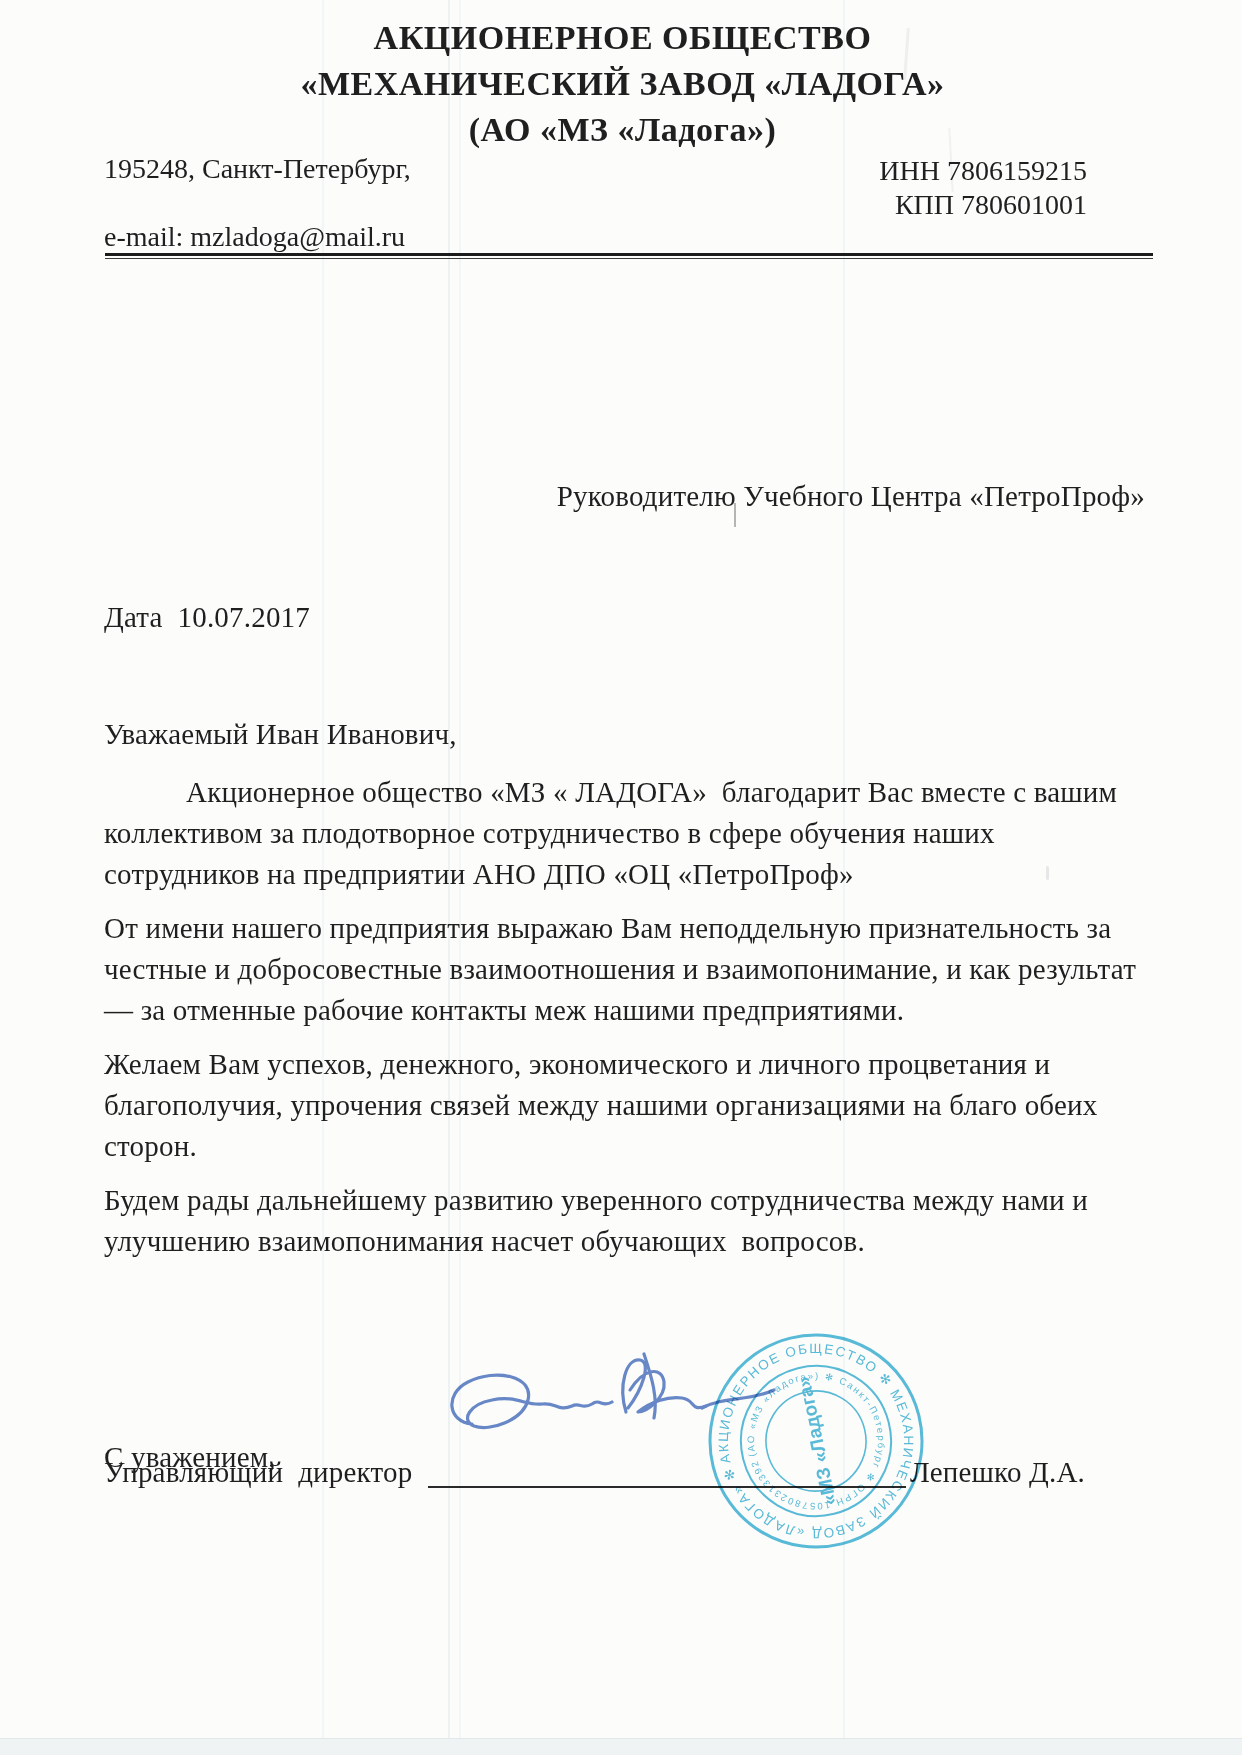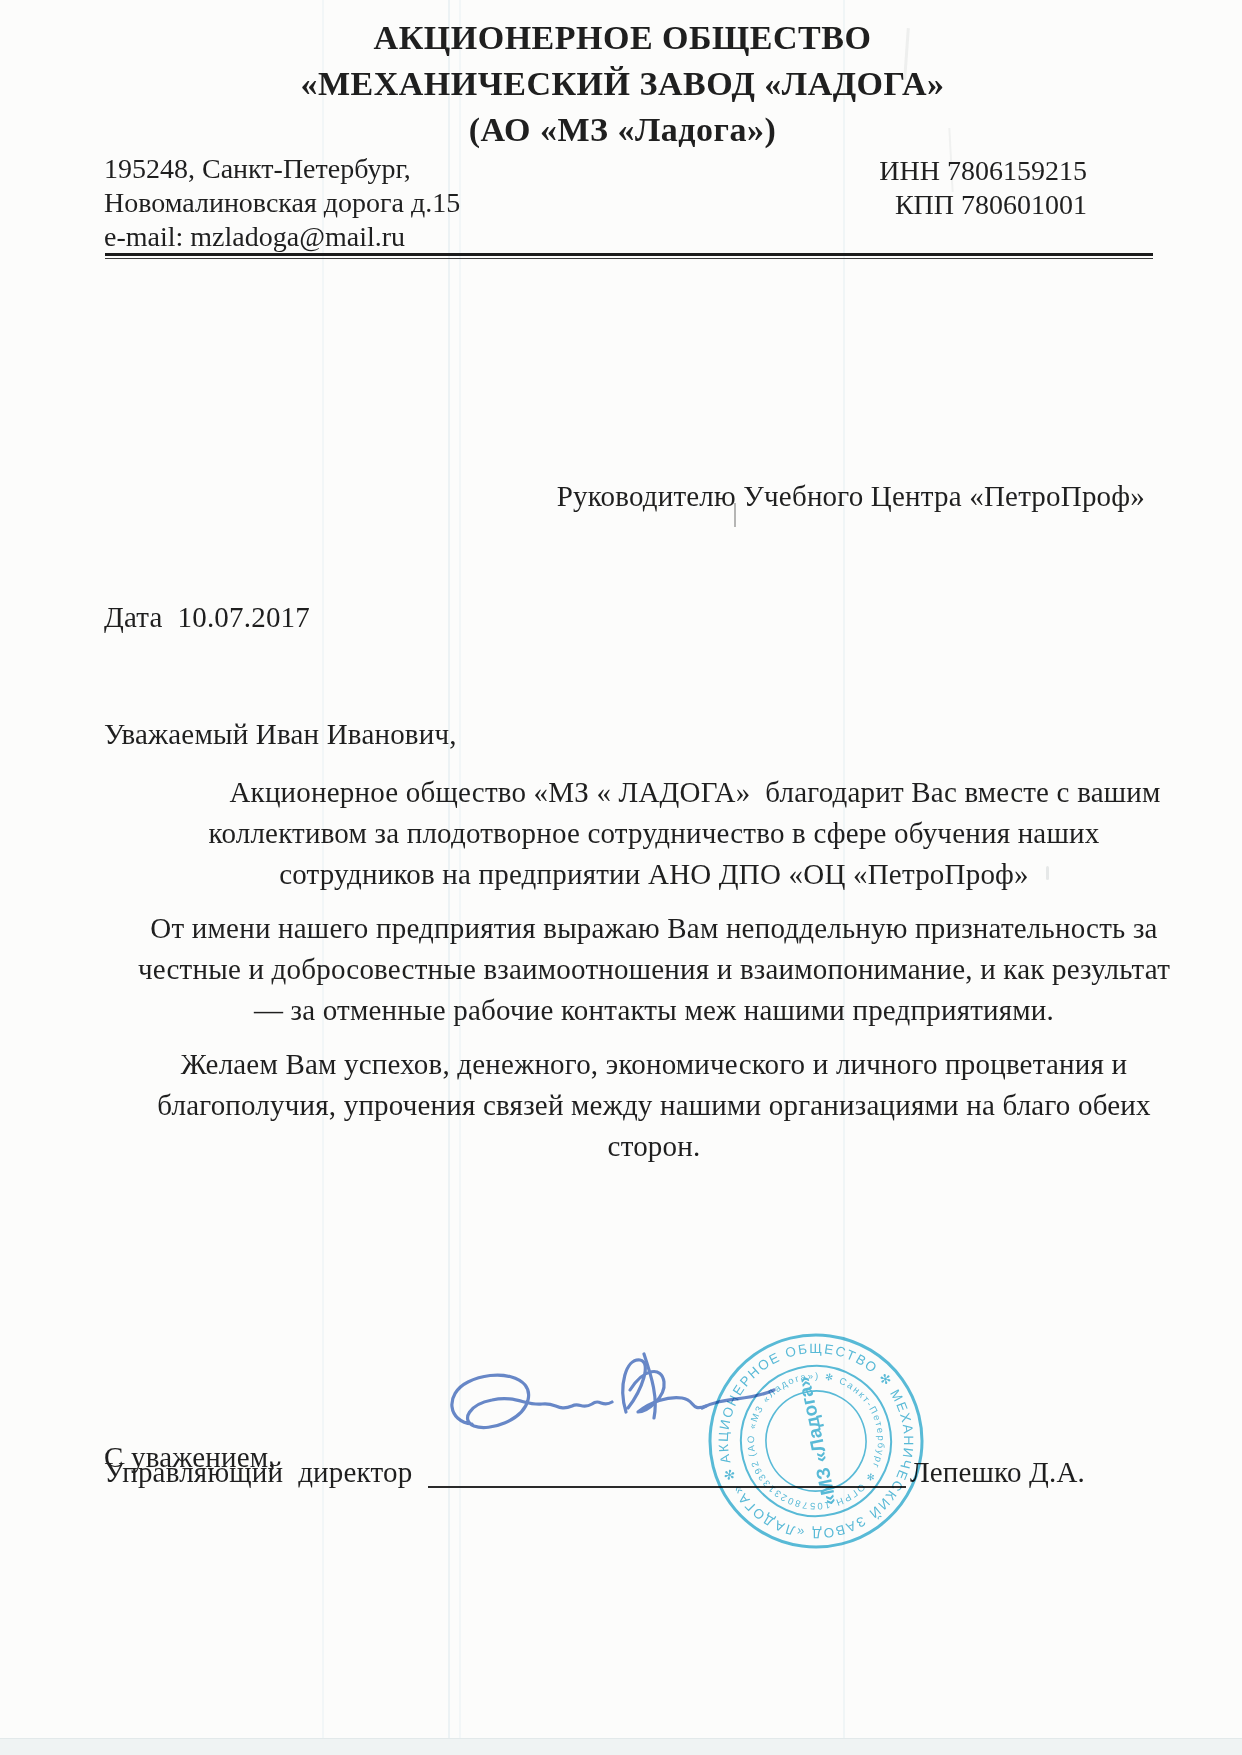--- a/index.html
+++ b/index.html
@@ -29,21 +29,21 @@
   .reg-line{right:155px;text-align:left;font-size:28px;line-height:34px;white-space:nowrap;}
   .header-rule{
     top:253px;left:105px;width:1048px;height:2px;
     border-top:3px solid var(--rule);
     border-bottom:1px solid #3a3a3a;
   }
   .addressee{top:476px;right:97px;font-size:29px;white-space:nowrap;text-align:center;}
   .body-text{font-size:29px;line-height:41px;letter-spacing:0.2px;}
   .date-line{top:597px;left:104px;}
   .greeting{top:714px;left:104px;}
-  .para{left:104px;width:1100px;white-space:pre-line;text-align:center;}
+  .para{left:104px;width:1100px;white-space:pre-line;}
   .para-1{top:772px;text-indent:82px;}
   .para-2{top:908px;}
   .para-3{top:1044px;}
   .para-4{top:1180px;}
   .closing{top:1394px;left:104px;margin-top:43px;}
   .sig-role{top:1452px;left:104px;}
   .sig-name{top:1452px;left:910px;white-space:nowrap;}
   .sig-rule{top:1486px;left:428px;width:478px;height:2px;background:#2a2a2a;}
   .signature-svg{top:1338px;left:430px;mix-blend-mode:multiply;opacity:.92;}
   .signature-svg path{fill:none;stroke:var(--ink-blue);stroke-width:3.2;stroke-linecap:round;stroke-linejoin:round;}
@@ -75,41 +75,42 @@
   <div class="abs smudge smudge-1"></div>
   <div class="abs smudge smudge-2"></div>
   <div class="abs smudge smudge-3"></div>
   <div class="abs bottom-strip"></div>
 
   <div class="abs title-line" style="top:16px">АКЦИОНЕРНОЕ ОБЩЕСТВО</div>
   <div class="abs title-line" style="top:62px">«МЕХАНИЧЕСКИЙ ЗАВОД «ЛАДОГА»</div>
   <div class="abs title-line" style="top:108px">(АО «МЗ «Ладога»)</div>
 
   <div class="abs addr-line" style="top:152px">195248, Санкт-Петербург,</div>
-  <div class="abs addr-line" style="top:186px">Новомалиновская дорога д.15</div>
   <div class="abs addr-line" style="top:220px">e-mail: mzladoga@mail.ru</div>
 
   <div class="abs reg-line" style="top:154px">ИНН 7806159215</div>
   <div class="abs reg-line" style="top:188px">КПП 780601001</div>
 
   <div class="abs header-rule"></div>
 
   <div class="abs addressee body-text">Руководителю Учебного Центра «ПетроПроф»</div>
   <div class="abs date-line body-text">Дата&nbsp; 10.07.2017</div>
   <div class="abs greeting body-text">Уважаемый Иван Иванович,</div>
 
   <div class="abs para para-1 body-text">Акционерное общество «МЗ « ЛАДОГА»&nbsp; благодарит Вас вместе с вашим
 коллективом за плодотворное сотрудничество в сфере обучения наших
 сотрудников на предприятии АНО ДПО «ОЦ «ПетроПроф»</div>
   <div class="abs para para-2 body-text">От имени нашего предприятия выражаю Вам неподдельную признательность за
 честные и добросовестные взаимоотношения и взаимопонимание, и как результат
 — за отменные рабочие контакты меж нашими предприятиями.</div>
   <div class="abs para para-3 body-text">Желаем Вам успехов, денежного, экономического и личного процветания и
 благополучия, упрочения связей между нашими организациями на благо обеих
 сторон.</div>
+  <div class="abs para para-4 body-text">Будем рады дальнейшему развитию уверенного сотрудничества между нами и
+улучшению взаимопонимания насчет обучающих&nbsp; вопросов.</div>
 
   <div class="abs closing body-text">С уважением,</div>
   <div class="abs sig-role body-text">Управляющий&nbsp; директор</div>
   <div class="abs sig-rule"></div>
   <div class="abs sig-name body-text">Лепешко Д.А.</div>
 
   <svg class="abs signature-svg" width="360" height="130" viewBox="0 0 360 130" aria-hidden="true">
     <path d="M 42,86 C 18,84 14,56 38,44 C 66,30 104,38 98,62 C 93,82 60,94 44,88 C 30,82 40,66 62,62 C 86,57 96,68 112,66 C 126,64 128,74 142,68 C 150,64 152,72 162,66 C 170,60 172,70 182,64"></path>
     <path d="M 196,74 C 188,48 196,20 210,22 C 222,24 212,52 198,70 M 200,52 C 214,30 232,28 234,44 C 236,60 216,74 208,74 C 220,64 238,58 252,60 C 266,62 260,74 276,68"></path>
     <path d="M 214,16 C 222,40 228,60 224,80"></path>

